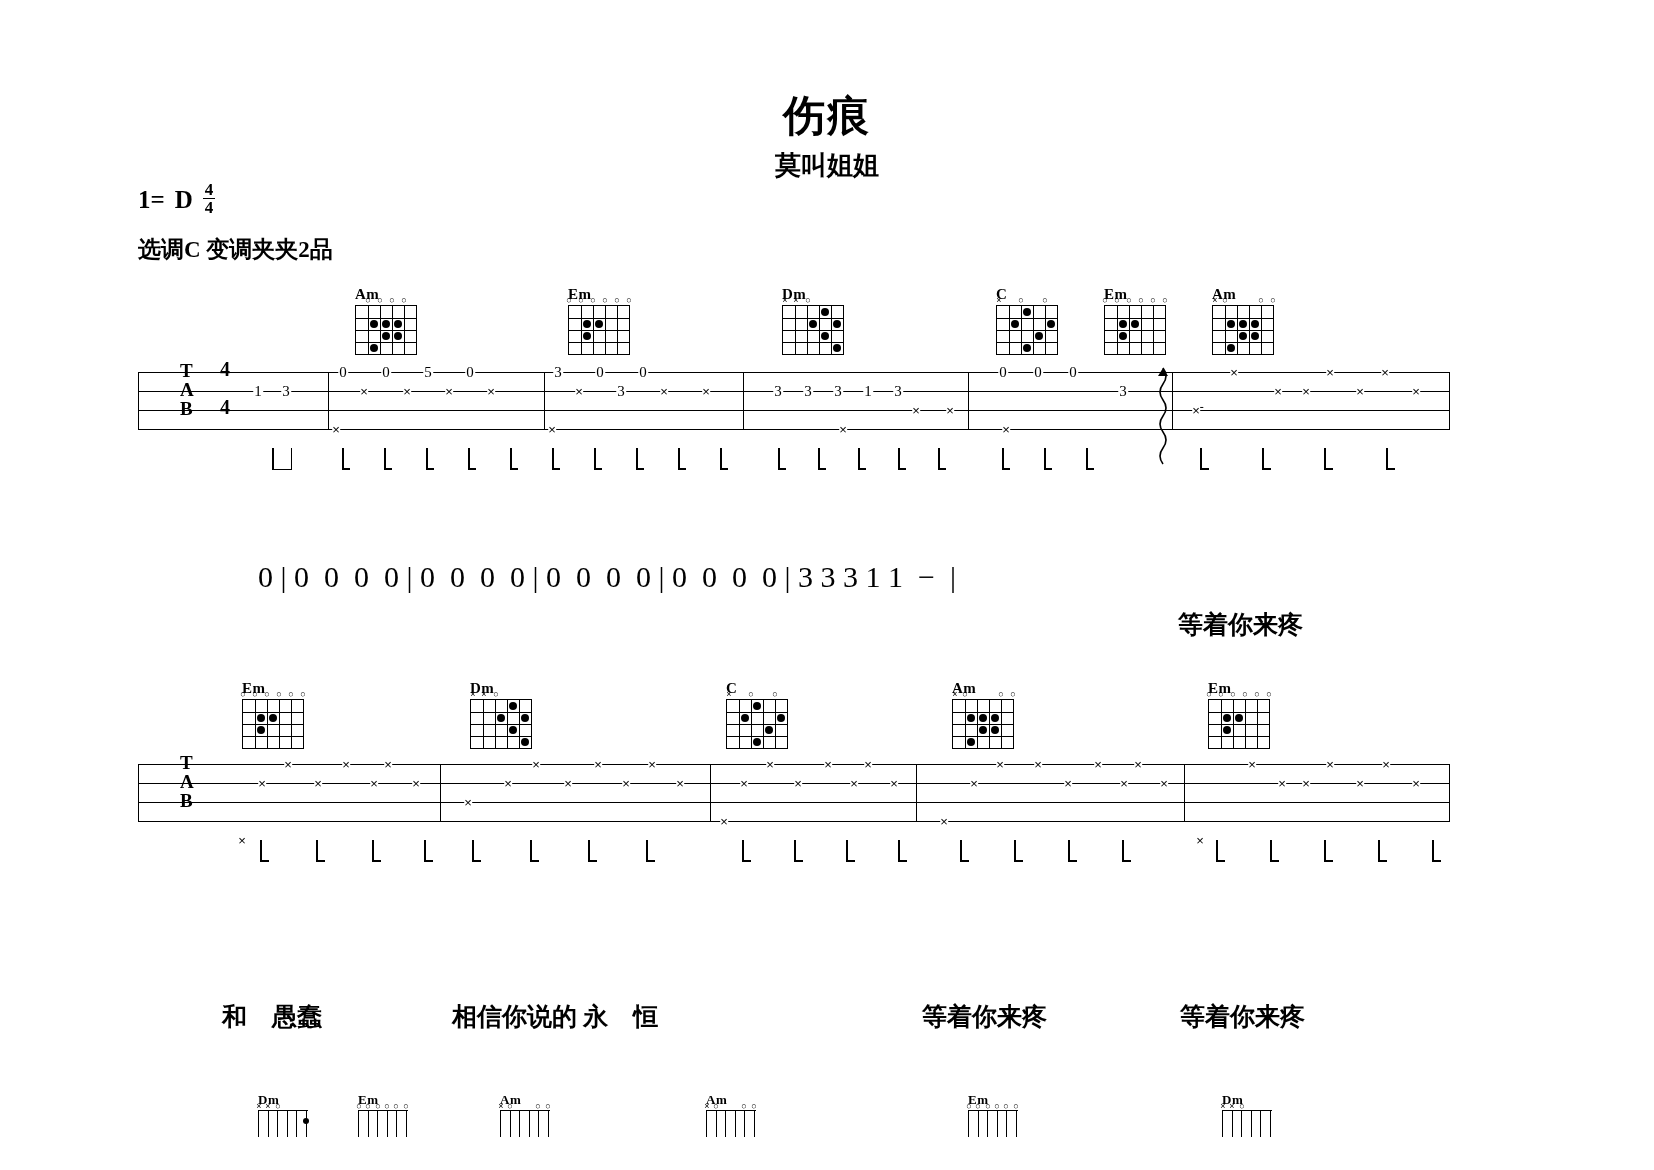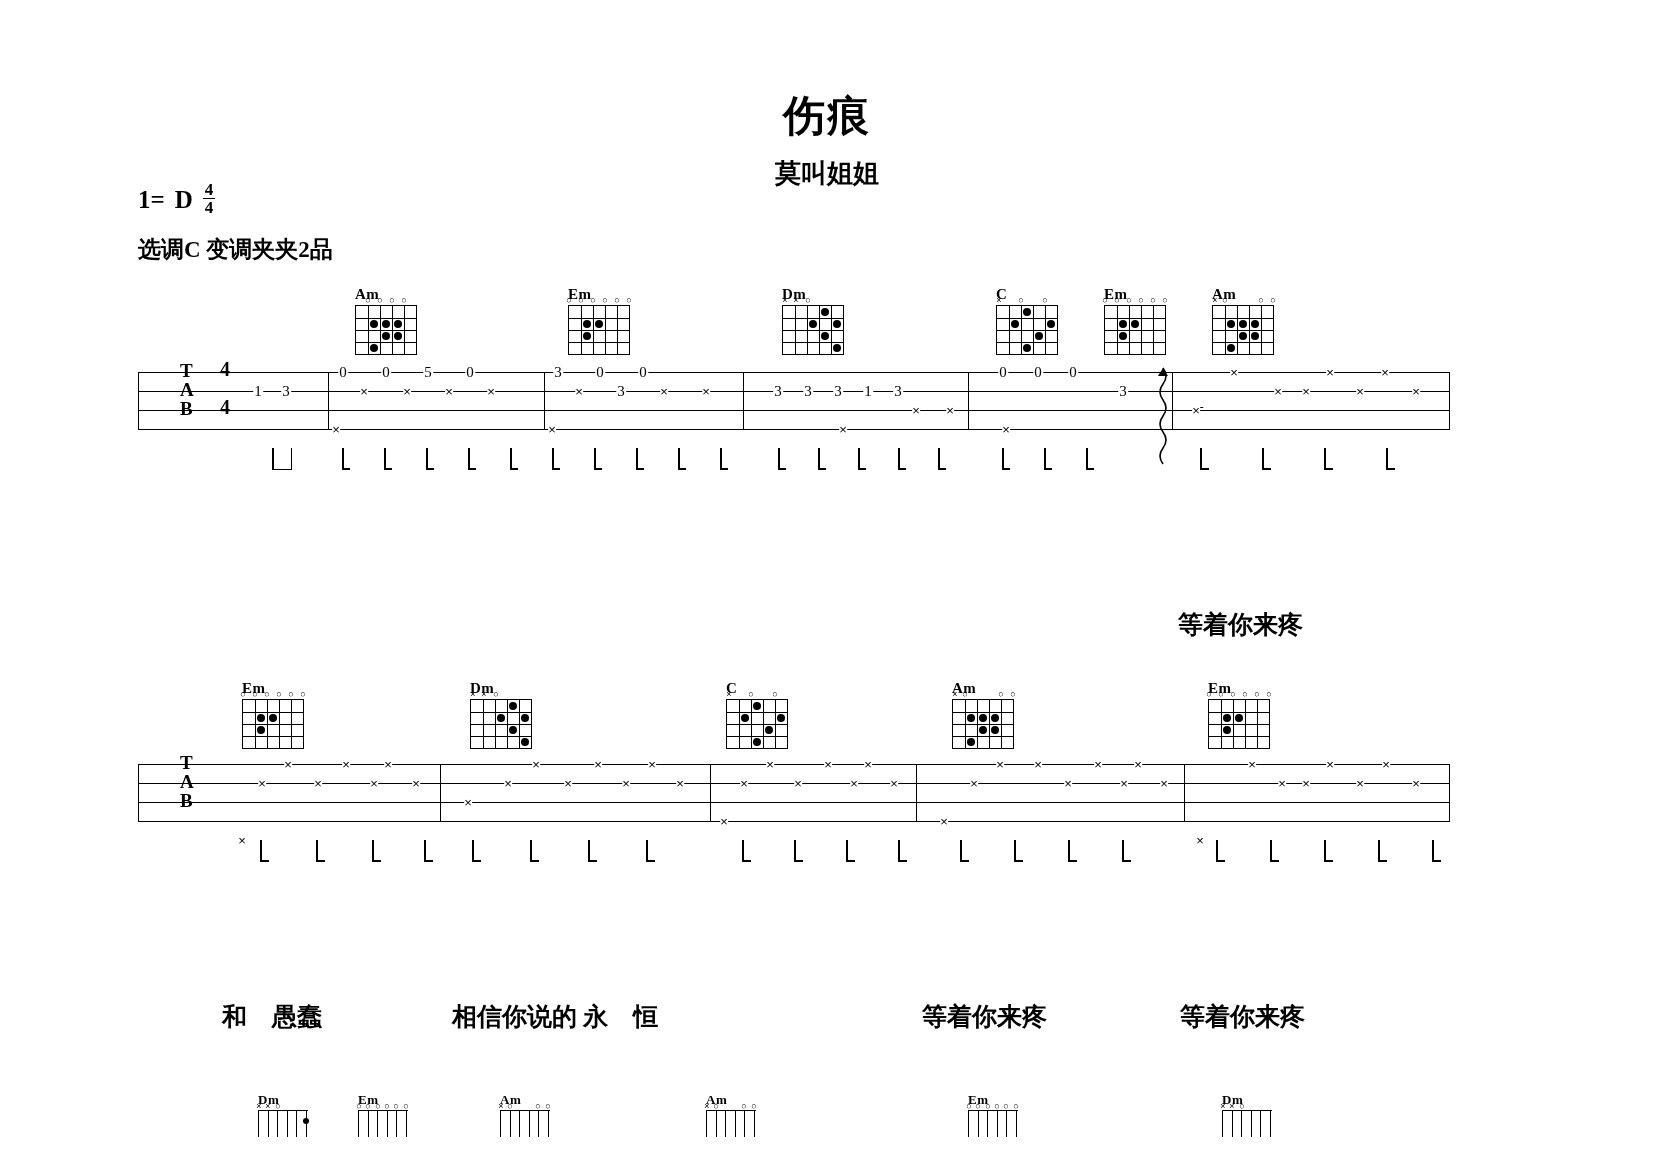--- a/index.html
+++ b/index.html
@@ -17,21 +17,20 @@
   .title {
     position:absolute; left:0; top:88px; width:1654px;
     text-align:center; font-size:42px; font-weight:bold;
     font-family:"Liberation Serif", serif;
     letter-spacing:2px;
   }
   .subtitle {
     position:absolute; left:0; top:148px; width:1654px;
     text-align:center; font-size:26px; font-weight:bold;
     font-family:"Liberation Serif", serif;
-    margin-top:8px;
   }
   .keyline {
     position:absolute; left:138px; top:182px;
     font-size:25px; font-weight:bold;
     font-family:"Liberation Serif", serif;
     display:flex; align-items:center; gap:10px;
   }
   .timesig {
     display:inline-flex; flex-direction:column; align-items:center;
     font-size:17px; line-height:1.0; font-weight:bold;
@@ -385,20 +384,21 @@
     <div class="stem" style="left:1062px; top:76px; height:22px"></div>
     <div class="stem" style="left:1124px; top:76px; height:22px"></div>
     <div class="stem" style="left:1186px; top:76px; height:22px"></div>
     <div class="stem" style="left:1248px; top:76px; height:22px"></div>
     <div class="hook" style="left:1062px; top:96px; width:9px"></div>
     <div class="hook" style="left:1124px; top:96px; width:9px"></div>
     <div class="hook" style="left:1186px; top:96px; width:9px"></div>
     <div class="hook" style="left:1248px; top:96px; width:9px"></div>
   </div>
 
+  <div class="melody" style="left:258px; top:560px;">0 | 0  0  0  0 | 0  0  0  0 | 0  0  0  0 | 0  0  0  0 | 3 3 3 1 1  −  |</div>
   <div class="lyrics" style="left:1178px; top:608px;">等着你来疼</div>
 
   <div class="chord" style="left:242px; top:680px;">
     <div class="cname">Em</div>
     <div class="grid">
       <div class="v" style="left:11.5px"></div>
         <div class="v" style="left:23.5px"></div>
       <div class="v" style="left:35.5px"></div>
         <div class="v" style="left:47.5px"></div>
       <div class="h" style="top:11.5px"></div>

